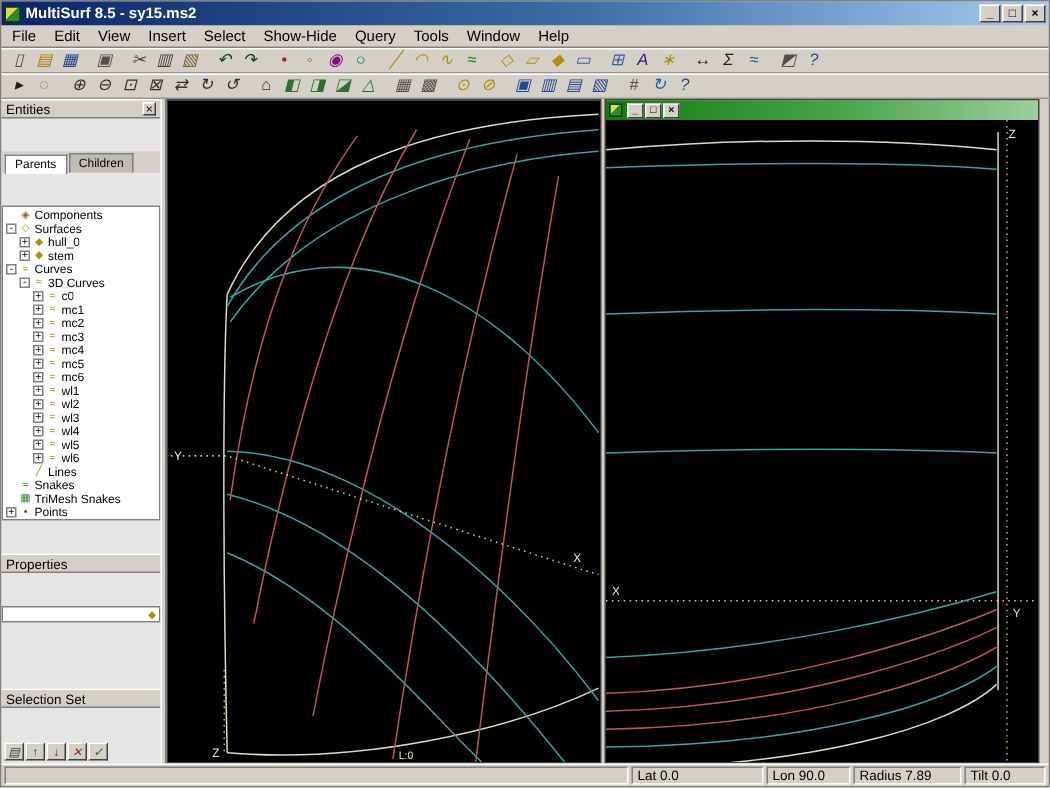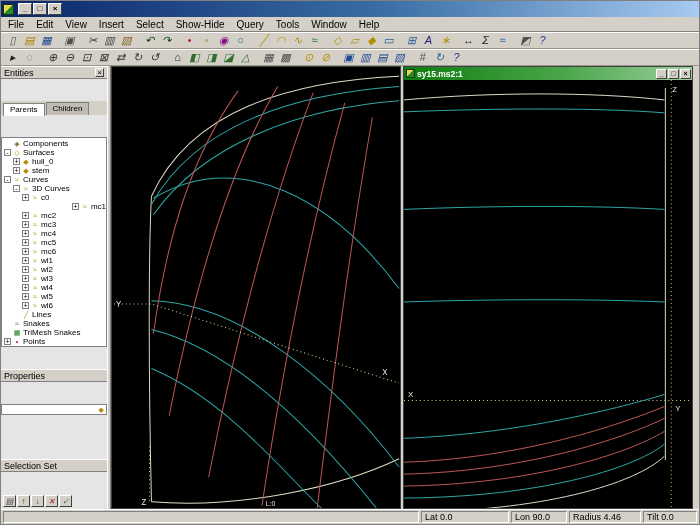--- a/index.html
+++ b/index.html
@@ -103,20 +103,21 @@
   .sc-radius { width:72px; flex:none; }
   .sc-tilt { width:54px; flex:none; }
 </style>
 </head>
 <body>
 
 <div class="app">
 
   <div class="titlebar">
     <span class="app-icon"></span>
+    <span class="titlebar-text">MultiSurf 8.5 - sy15.ms2</span>
     <span class="winbtn">_</span>
     <span class="winbtn">□</span>
     <span class="winbtn">×</span>
   </div>
 
   <div class="menubar">
 
       <span class="menu-item">File</span>
 
       <span class="menu-item">Edit</span>
@@ -408,21 +409,21 @@
             <span class="tree-icon" style="color: rgb(176, 144, 0);">≈</span>
             <span class="tree-label">3D Curves</span>
           </div>
 
           <div class="tree-row" style="padding-left: 20px;">
             <span class="expander">+</span>
             <span class="tree-icon" style="color: rgb(176, 144, 0);">≈</span>
             <span class="tree-label">c0</span>
           </div>
 
-          <div class="tree-row" style="padding-left: 20px; justify-content: flex-end;">
+          <div class="tree-row" style="padding-left: 20px;">
             <span class="expander">+</span>
             <span class="tree-icon" style="color: rgb(176, 144, 0);">≈</span>
             <span class="tree-label">mc1</span>
           </div>
 
           <div class="tree-row" style="padding-left: 20px;">
             <span class="expander">+</span>
             <span class="tree-icon" style="color: rgb(176, 144, 0);">≈</span>
             <span class="tree-label">mc2</span>
           </div>
@@ -581,21 +582,20 @@
             <text class="axis" x="274" y="300">X</text>
             <text class="axis" x="30" y="427">Z</text>
             <text class="scale" x="156" y="428">L:0</text>
           </svg>
         </div>
       </div>
 
       <div class="view">
         <div class="view-titlebar">
           <span class="view-icon"></span>
-          <span class="view-title">sy15.ms2:1</span>
           <span class="viewbtn">_</span>
           <span class="viewbtn">□</span>
           <span class="viewbtn">×</span>
         </div>
         <div class="canvas">
           <svg viewBox="0 0 292 430" preserveAspectRatio="none">
             <path class="ivory" d="M0,20 C90,12 190,12 264,20"></path>
             <path class="ivory" d="M265,8 L265,382"></path>
             <path class="dotted-y" d="M271,0 L271,430"></path>
             <path class="cyan" d="M0,32 C100,28 200,28 264,33"></path>
@@ -615,17 +615,17 @@
         </div>
       </div>
 
     </div>
   </div>
 
   <div class="statusbar">
     <span class="status-cell sc-main"></span>
     <span class="status-cell sc-lat">Lat 0.0</span>
     <span class="status-cell sc-lon">Lon 90.0</span>
-    <span class="status-cell sc-radius">Radius 4.46</span>
+    <span class="status-cell sc-radius">Radius 7.89</span>
     <span class="status-cell sc-tilt">Tilt 0.0</span>
   </div>
 
 </div>
 
 </body></html>

